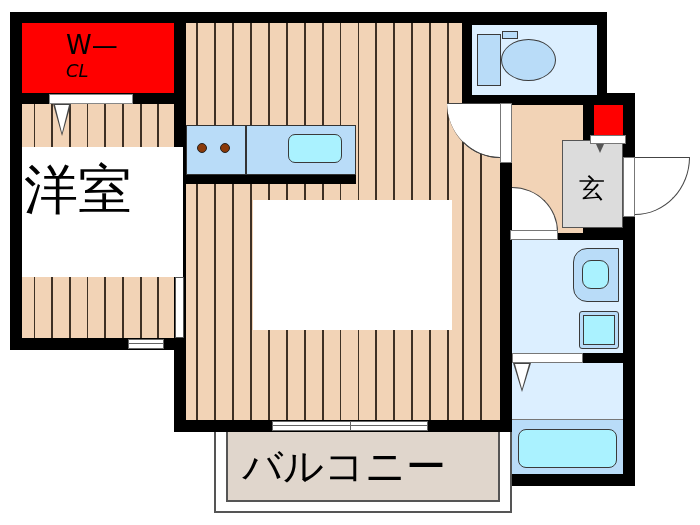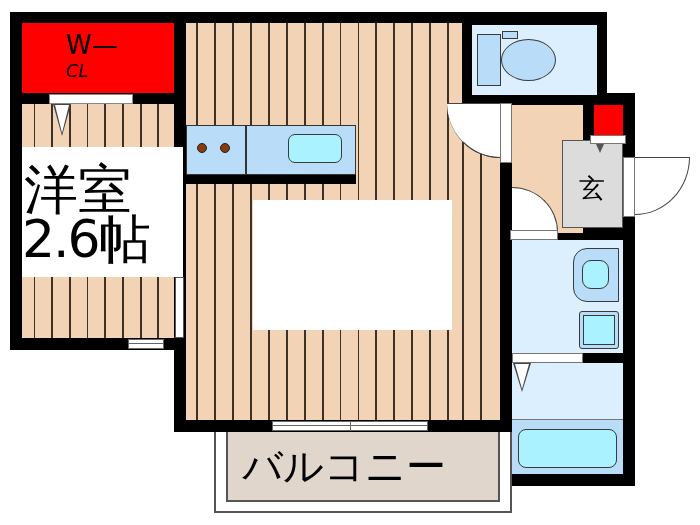--- a/index.html
+++ b/index.html
@@ -39,21 +39,20 @@
   <div class="abs white" style="left:49px;top:94px;width:84px;height:10px;border:1px solid #888;"></div>
 
   <div class="abs wood stripes-yo" style="left:22px;top:104px;width:152px;height:234px;"></div>
   <div class="abs" style="left:53px;top:104px;">
       <div class="tri" style="position:relative;">
         <div class="tri-inner"></div>
       </div>
     </div>
   <div class="abs label-box" style="left:22px;top:147px;width:161px;height:130px;"></div>
   <div class="abs txt" style="left:24px;top:150px;font-size:54px;margin-top:13px;">洋室</div>
-  <div class="abs txt" style="left:22px;top:213px;font-size:52px;letter-spacing:-2px;">2.6帖</div>
   <div class="abs white" style="left:175px;top:277px;width:9px;height:61px;border:1px solid #555;"></div>
   <div class="abs white" style="left:128px;top:339px;width:36px;height:10px;border:1px solid #666;"></div>
   <div class="abs" style="left:128px;top:343px;width:36px;height:1px;background:#666;"></div>
 
   <div class="abs wood stripes-ldk" style="left:186px;top:23px;width:276px;height:397px;"></div>
   <div class="abs wood stripes-ldk" style="left:462px;top:103px;width:38px;height:317px;background-position:-276px 0;"></div>
 
   <div class="abs" style="left:186px;top:125px;width:170px;height:50px;background:#b9dcf8;border:1.5px solid #333;"></div>
   <div class="abs wall" style="left:186px;top:175px;width:170px;height:9px;"></div>
   <div class="abs" style="left:245px;top:125px;width:1.5px;height:50px;background:#333;"></div>

